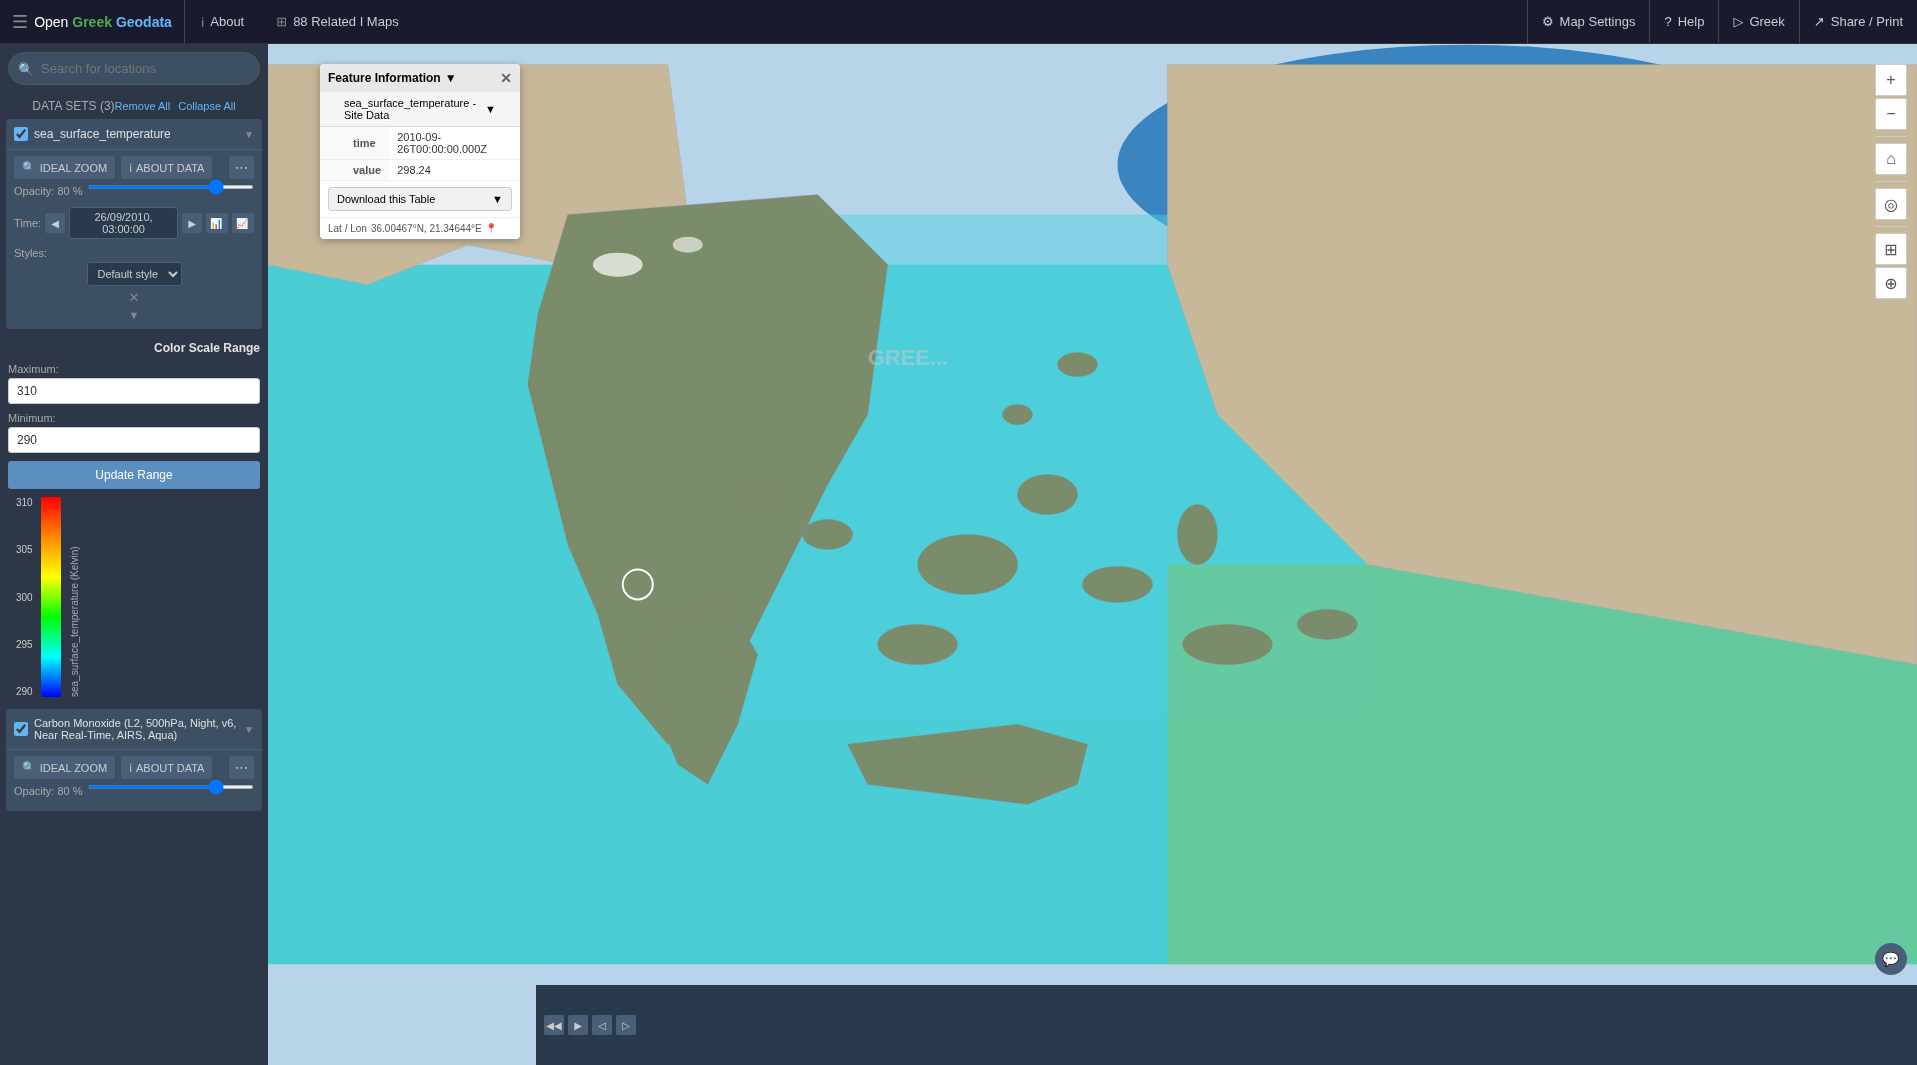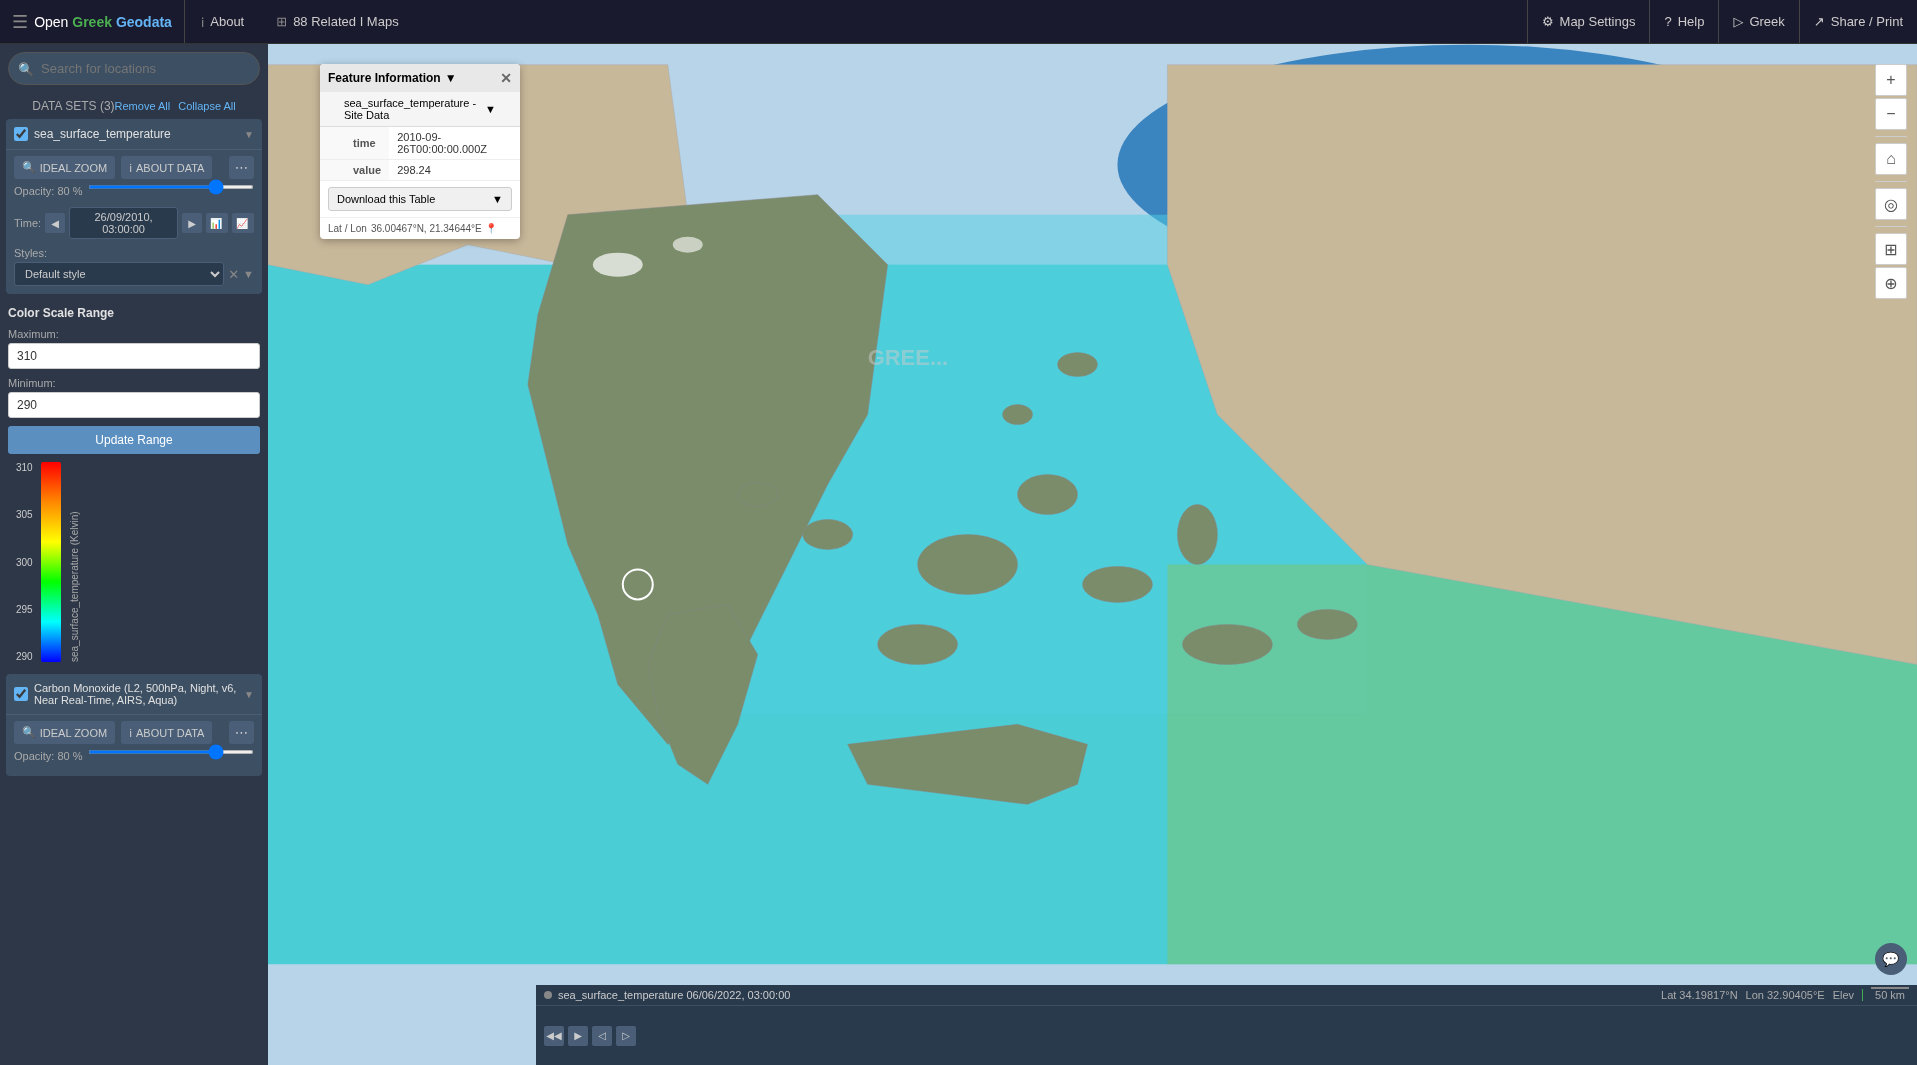--- a/index.html
+++ b/index.html
@@ -102,30 +102,30 @@
       background: #2a3a4d; border: 1px solid #4a5f77; border-radius: 3px;
       padding: 3px 6px; color: #ccc; font-size: 11px; flex: 1; text-align: center;
     }
     .time-chart-btn, .time-line-btn {
       background: #4a5f77; border: none; border-radius: 2px; color: #ccc;
       width: 22px; height: 20px; cursor: pointer; font-size: 10px;
       display: flex; align-items: center; justify-content: center;
     }
 
     .styles-label { font-size: 11px; color: #aaa; padding: 4px 0 3px; }
-    .style-select-row { display: flex; align-items: center; gap: 4px; }
+    .style-select-row { display: flex; align-items: center; gap: 4px; flex-direction: column; }
     .style-select {
       flex: 1; background: #2a3a4d; border: 1px solid #4a5f77; border-radius: 3px;
       color: #ccc; padding: 4px 6px; font-size: 11px;
     }
     .style-clear { color: #888; cursor: pointer; font-size: 13px; }
     .style-dropdown { color: #888; cursor: pointer; font-size: 11px; }
 
     .color-scale-section { padding: 8px; }
-    .color-scale-title { font-size: 12px; color: #e0e0e0; font-weight: bold; margin-bottom: 8px; }
+    .color-scale-title { font-size: 12px; color: #e0e0e0; font-weight: bold; margin-bottom: 8px; text-align: right; }
     .cs-label { font-size: 11px; color: #aaa; margin-bottom: 3px; }
     .cs-input {
       width: 100%; background: white; border: 1px solid #ccc; border-radius: 3px;
       padding: 5px 8px; font-size: 12px; color: #333; margin-bottom: 8px;
     }
     .update-btn {
       width: 100%; background: #5a8fc0; border: none; border-radius: 3px;
       color: white; padding: 7px; font-size: 12px; cursor: pointer;
     }
 
@@ -495,33 +495,20 @@
     <div class="mc-sep"></div>
     <button class="mc-btn">⊞</button>
     <button class="mc-btn">⊕</button>
   </div>
 
   <button class="tl-chat-btn">
     <span>💬</span>
   </button>
 
   <div class="bottom-bar">
-    <div class="bb-info">
-      <div class="bb-datasets">
-        <div class="bb-dot"></div>
-        <span class="bb-dataset-name">sea_surface_temperature 06/06/2022, 03:00:00</span>
-      </div>
-      <div class="bb-spacer"></div>
-      <span class="bb-coords">Lat 34.19817°N</span>
-      <span class="bb-coords">Lon 32.90405°E</span>
-      <span class="bb-coords">Elev</span>
-      <span class="bb-scale">
-        <span style="border-top: 2px solid #888; padding: 0 4px;">50 km</span>
-      </span>
-    </div>
     <div class="timeline">
       <div class="tl-controls">
         <button class="tl-btn">◀◀</button>
         <button class="tl-btn">▶</button>
         <button class="tl-btn">◁</button>
         <button class="tl-btn">▷</button>
       </div>
     </div>
   </div>
 </div>

